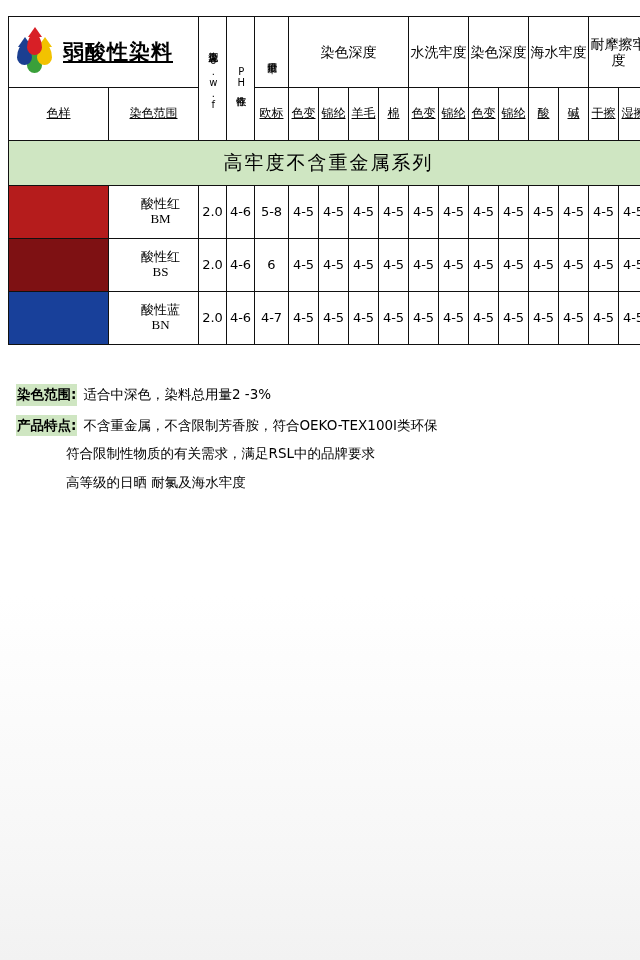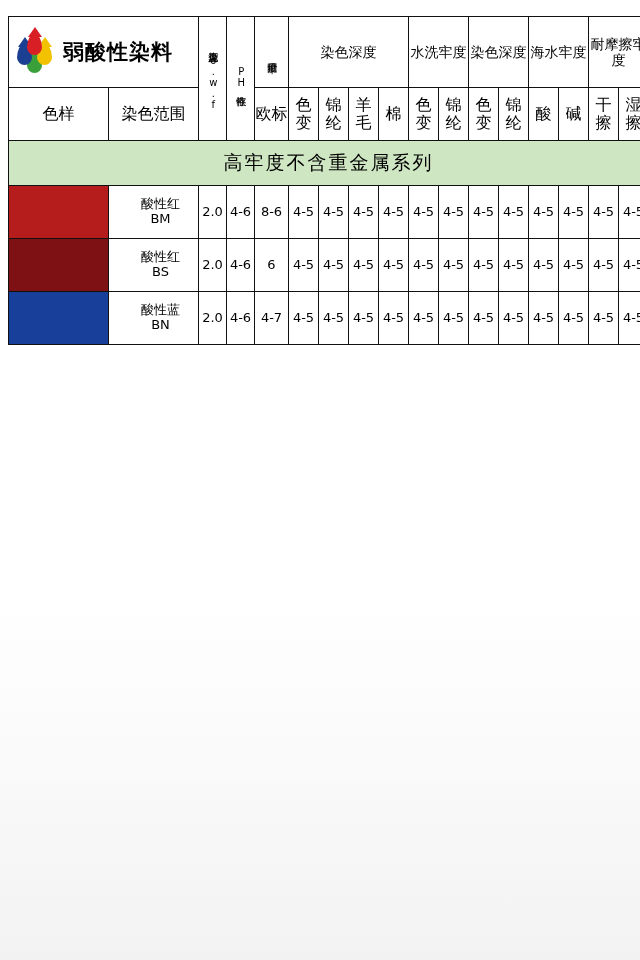--- a/index.html
+++ b/index.html
@@ -80,35 +80,36 @@
   .drop.red   { background: #d81f26; color: #d81f26; left: 12px; top: 2px; z-index: 3;}
   .drop.blue  { background: #1b3f91; color: #1b3f91; left: 2px;  top: 12px; z-index: 2;}
   .drop.yellow{ background: #f2c200; color: #f2c200; left: 22px; top: 12px; z-index: 2;}
   .drop.green { background: #3aa03a; color: #3aa03a; left: 12px; top: 20px; z-index: 1;}
 
   .brandtext {
     font-size: 21px;
     font-weight: bold;
     letter-spacing: 1px;
     white-space: nowrap;
+    text-decoration: underline;
   }
 
   .vtext {
     writing-mode: vertical-rl;
     text-orientation: upright;
     white-space: nowrap;
     display: inline-block;
     font-size: 11px;
     letter-spacing: 0px;
     line-height: 1.05;
     padding: 2px 0;
   }
   .vtext.small { font-size: 10px; }
   .h1row td { font-size: 14px; height: 62px; }
-  .h2row td { font-size: 16px; height: 52px; }
+  .h2row td { font-size: 12px; height: 52px; text-decoration: underline; }
   .grouphead { font-size: 14px; }
   .subhead { font-size: 13px; }
   .twolines {
     font-size: 13px;
     line-height: 1.25;
   }
 
   
   .series td {
     background: #cfe6c2;
@@ -123,20 +124,21 @@
   .swatch-cell { padding: 0 !important; }
   .swatch {
     width: 100%;
     height: 52px;
   }
   .name-cell {
     text-align: left;
     padding-left: 14px !important;
     font-size: 14px;
     line-height: 1.25;
+    font-family: Liberation Serif, serif;
   }
 
   
   .notes {
     position: absolute;
     left: 8px;
     top: 368px;
     width: 620px;
     font-size: 13.5px;
     line-height: 1.6;
@@ -234,21 +236,21 @@
       <tr class="datarow">
         <td class="swatch-cell">
           <div class="swatch" id="sw0" style="background: rgb(181, 28, 28);"></div>
         </td>
         <td class="name-cell">
           <span>酸性红</span><br>
           <span>BM</span>
         </td>
         <td>2.0</td>
         <td>4-6</td>
-        <td>8-6</td>
+        <td>5-8</td>
         <td>4-5</td>
         <td>4-5</td>
         <td>4-5</td>
         <td>4-5</td>
         <td>4-5</td>
         <td>4-5</td>
         <td>4-5</td>
         <td>4-5</td>
         <td>4-5</td>
         <td>4-5</td>
@@ -301,15 +303,31 @@
         <td>4-5</td>
         <td>4-5</td>
         <td>4-5</td>
         <td>4-5</td>
         <td>4-5</td>
         <td>4-5</td>
       </tr>
     </tbody>
       </table>
 
+    <div class="notes">
+      <div class="note-line">
+        <span class="note-label">染色范围:</span>
+        <span class="note-body">适合中深色，染料总用量2 -3%</span>
+      </div>
+      <div class="note-line gap-s">
+        <span class="note-label">产品特点:</span>
+        <span class="note-body">不含重金属，不含限制芳香胺，符合OEKO-TEX100I类环保</span>
+      </div>
+      <div class="note-line gap-m note-indent">
+        <span>符合限制性物质的有关需求，满足RSL中的品牌要求</span>
+      </div>
+      <div class="note-line gap-m note-indent">
+        <span>高等级的日晒 耐氯及海水牢度</span>
+      </div>
+    </div>
 
   </div>
 </div>
 
 </body></html>

